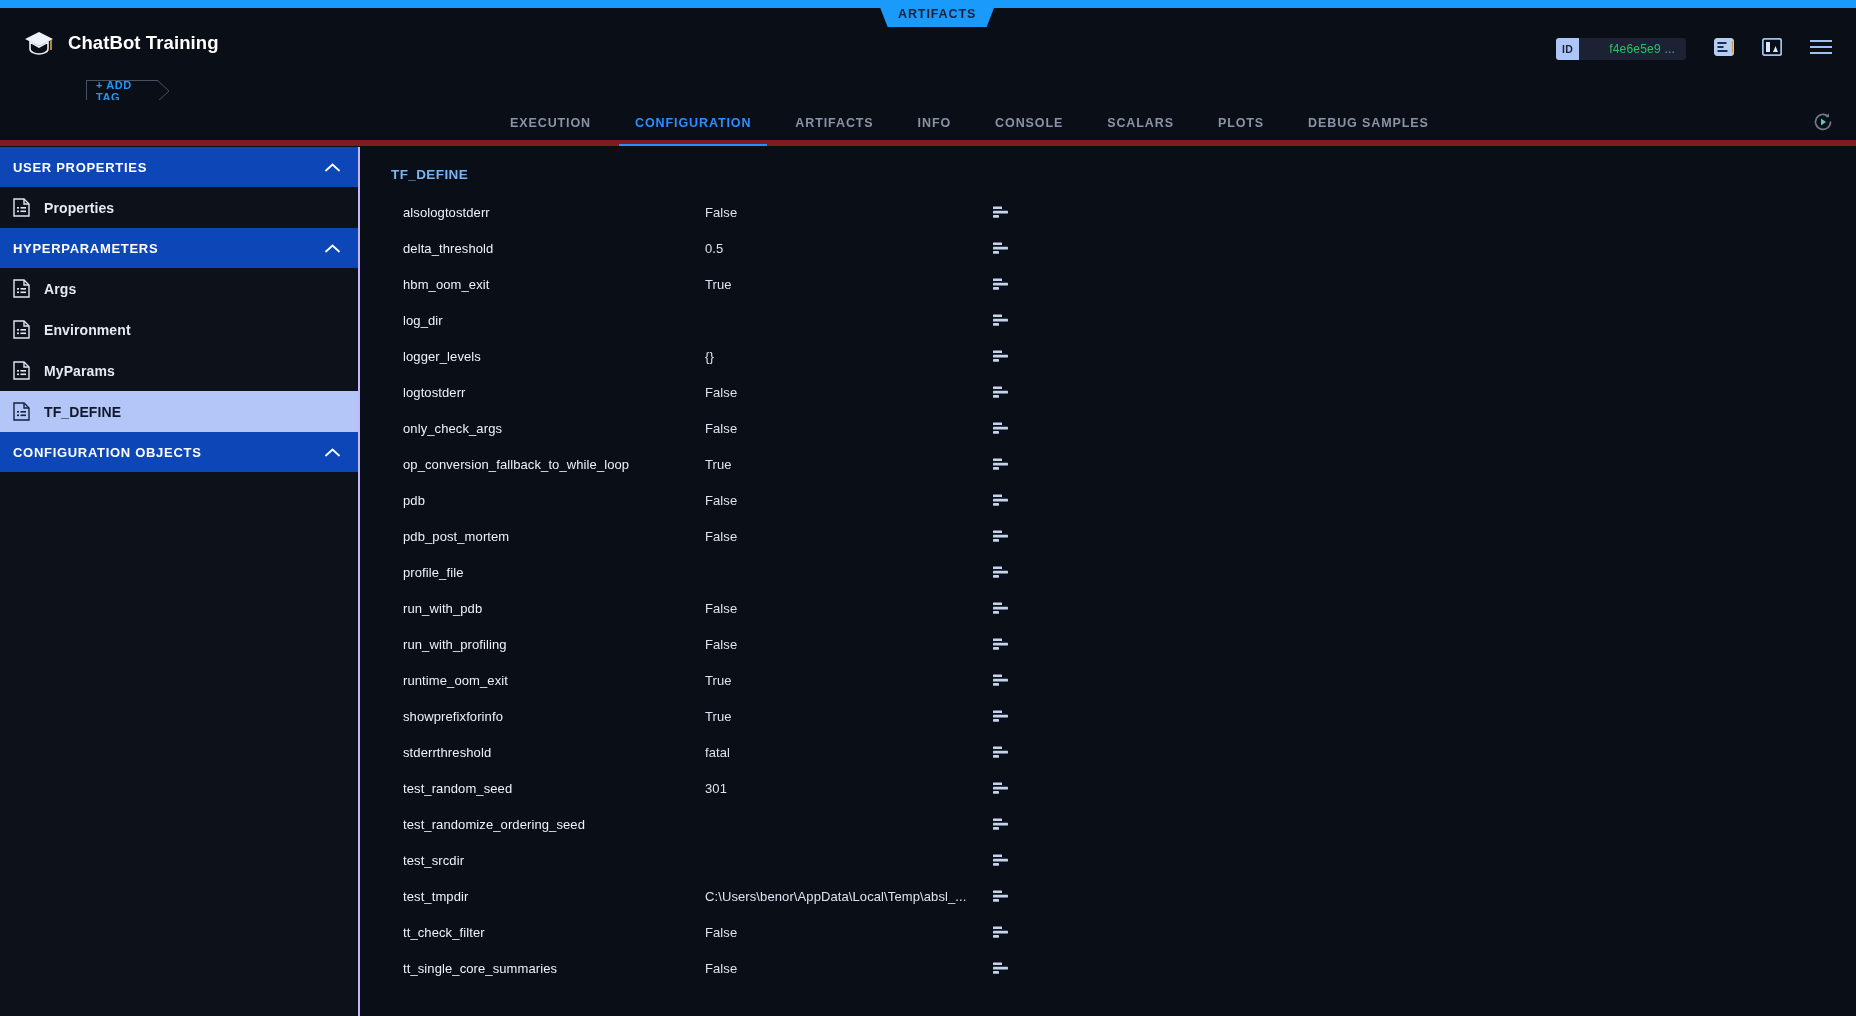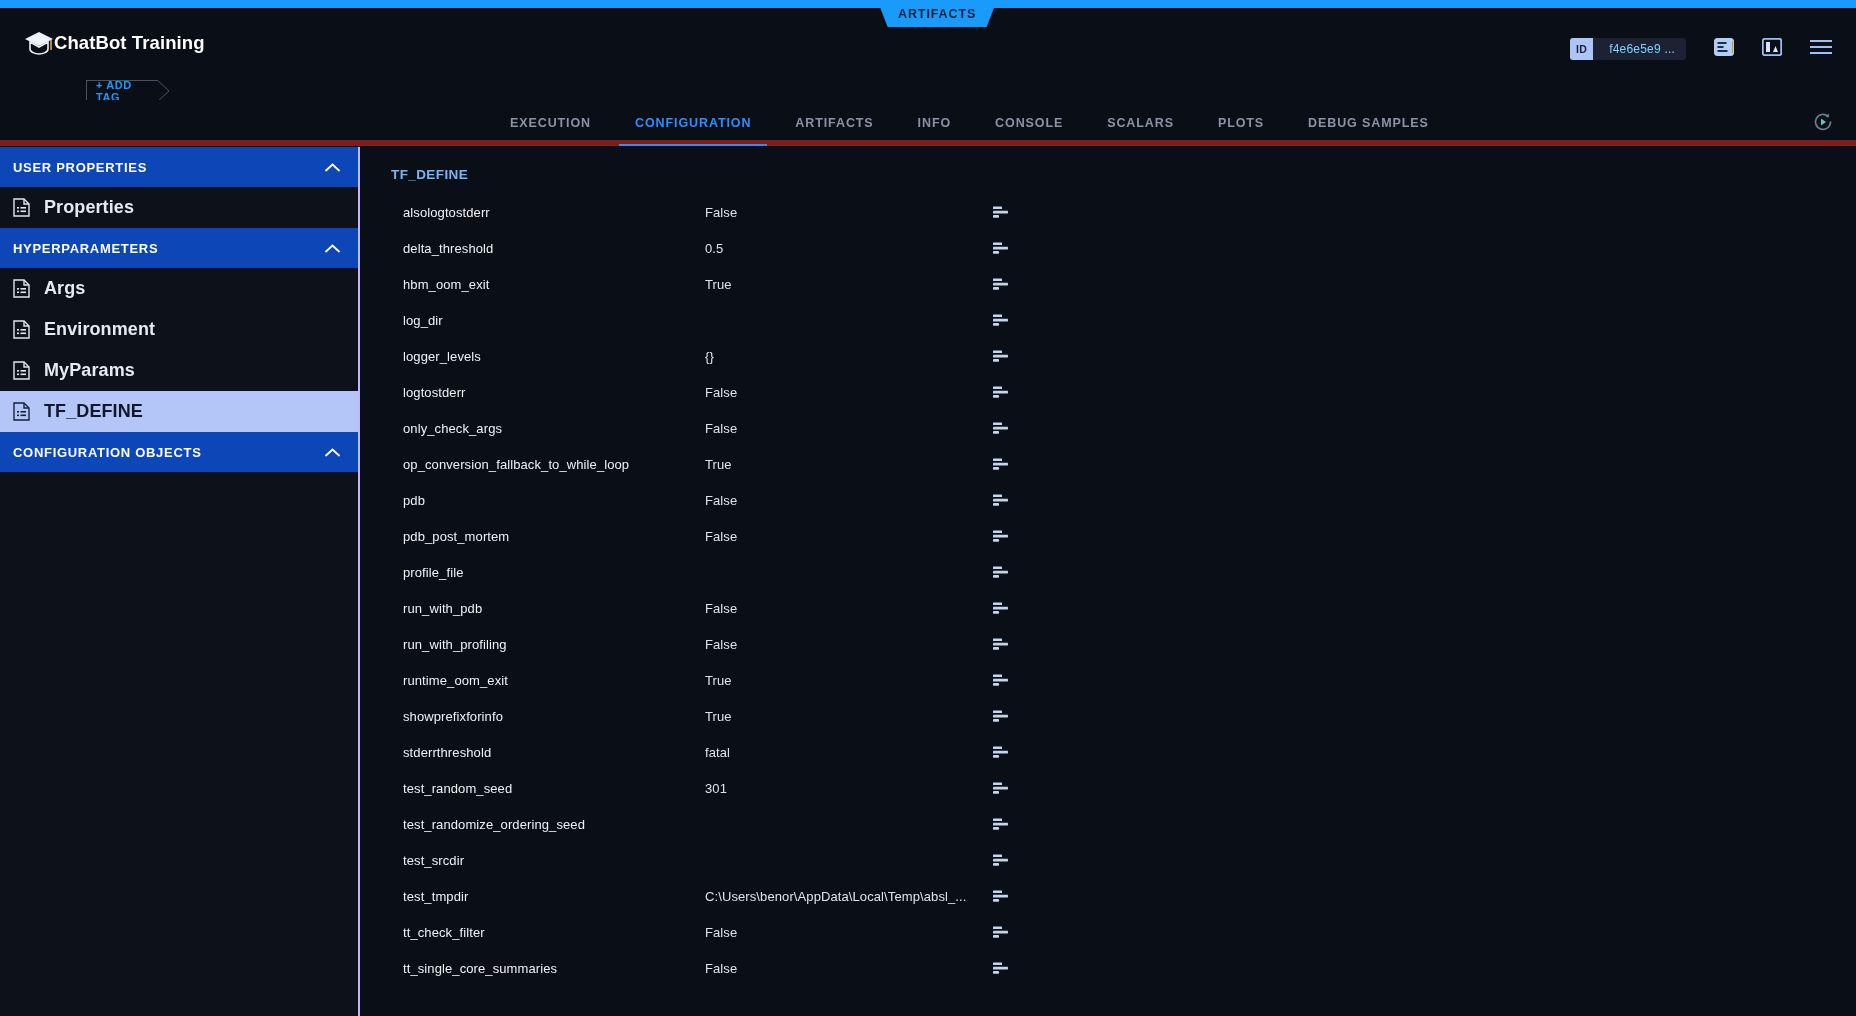--- a/index.html
+++ b/index.html
@@ -48,20 +48,21 @@
   }
   .header-left {
     position: absolute;
     left: 24px; top: 22px;
     display: flex;
     flex-direction: column;
   }
   .title-row {
     display: flex;
     align-items: center;
+    gap: 14px;
   }
   .cap-icon { width: 30px; height: 26px; display:block; }
   .project-title {
     font-size: 18.5px;
     font-weight: bold;
     color: #ffffff;
     letter-spacing: 0.1px;
   }
   .add-tag {
     margin-left: 62px;
@@ -121,24 +122,25 @@
     color: #15213a;
     font-size: 10.5px;
     font-weight: bold;
     padding: 0 6px;
     height: 22px;
     display: flex;
     align-items: center;
     letter-spacing: 0.4px;
   }
   .id-chip .id-value {
-    color: #7dd3fc;
+    color: #22c55e;
     font-size: 12px;
     padding: 0 11px 0 16px;
     letter-spacing: 0.2px;
+    margin-left: 14px;
   }
   .hdr-icon { cursor: pointer; display: block; }
 
   
   .tabbar {
     position: absolute;
     top: 100px; left: 0;
     width: 1856px;
     height: 46px;
     background: #0a0e17;
@@ -211,21 +213,21 @@
     gap: 14px;
     padding-left: 13px;
     cursor: pointer;
     color: #e5eaf3;
   }
   .side-item.selected {
     background: #b3c6f7;
     color: #11182b;
   }
   .side-item-label {
-    font-size: 18px;
+    font-size: 14px;
     font-weight: bold;
     letter-spacing: 0.1px;
   }
   .doc-icon { width: 17px; height: 19px; display: block; flex: none; }
 
   
   .main {
     position: absolute;
     top: 147px; left: 361px;
     width: 1495px;

